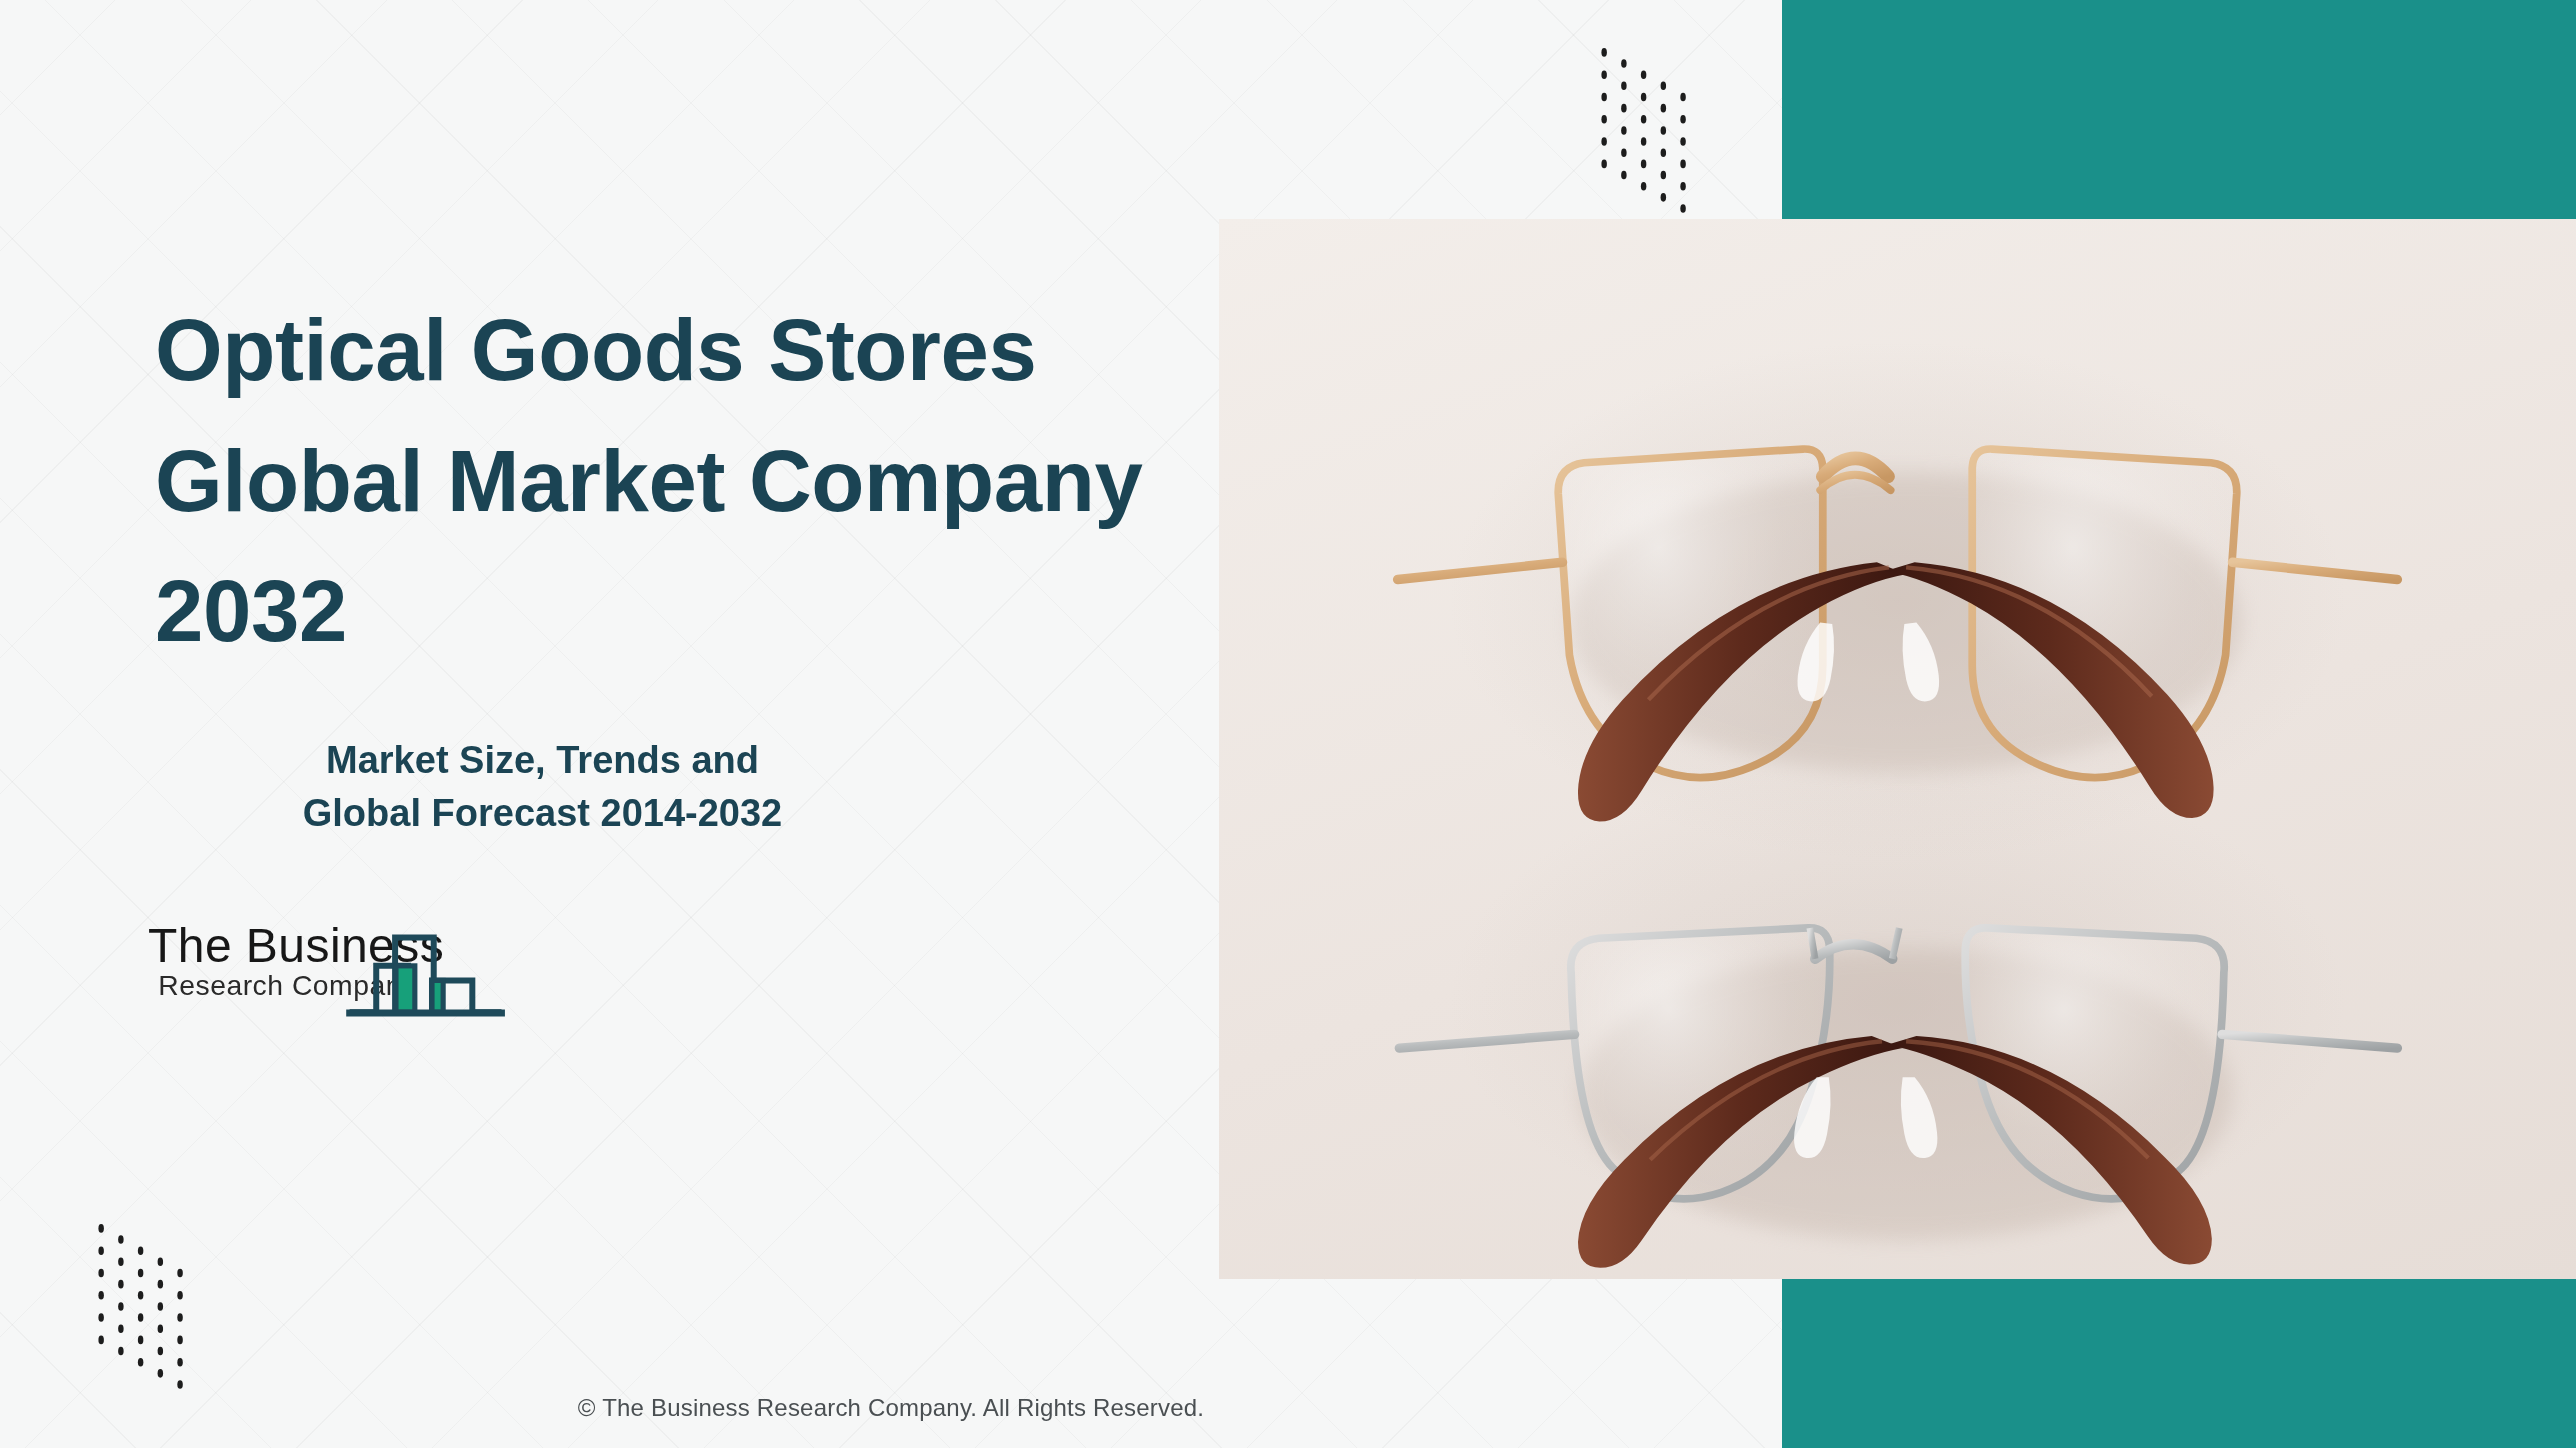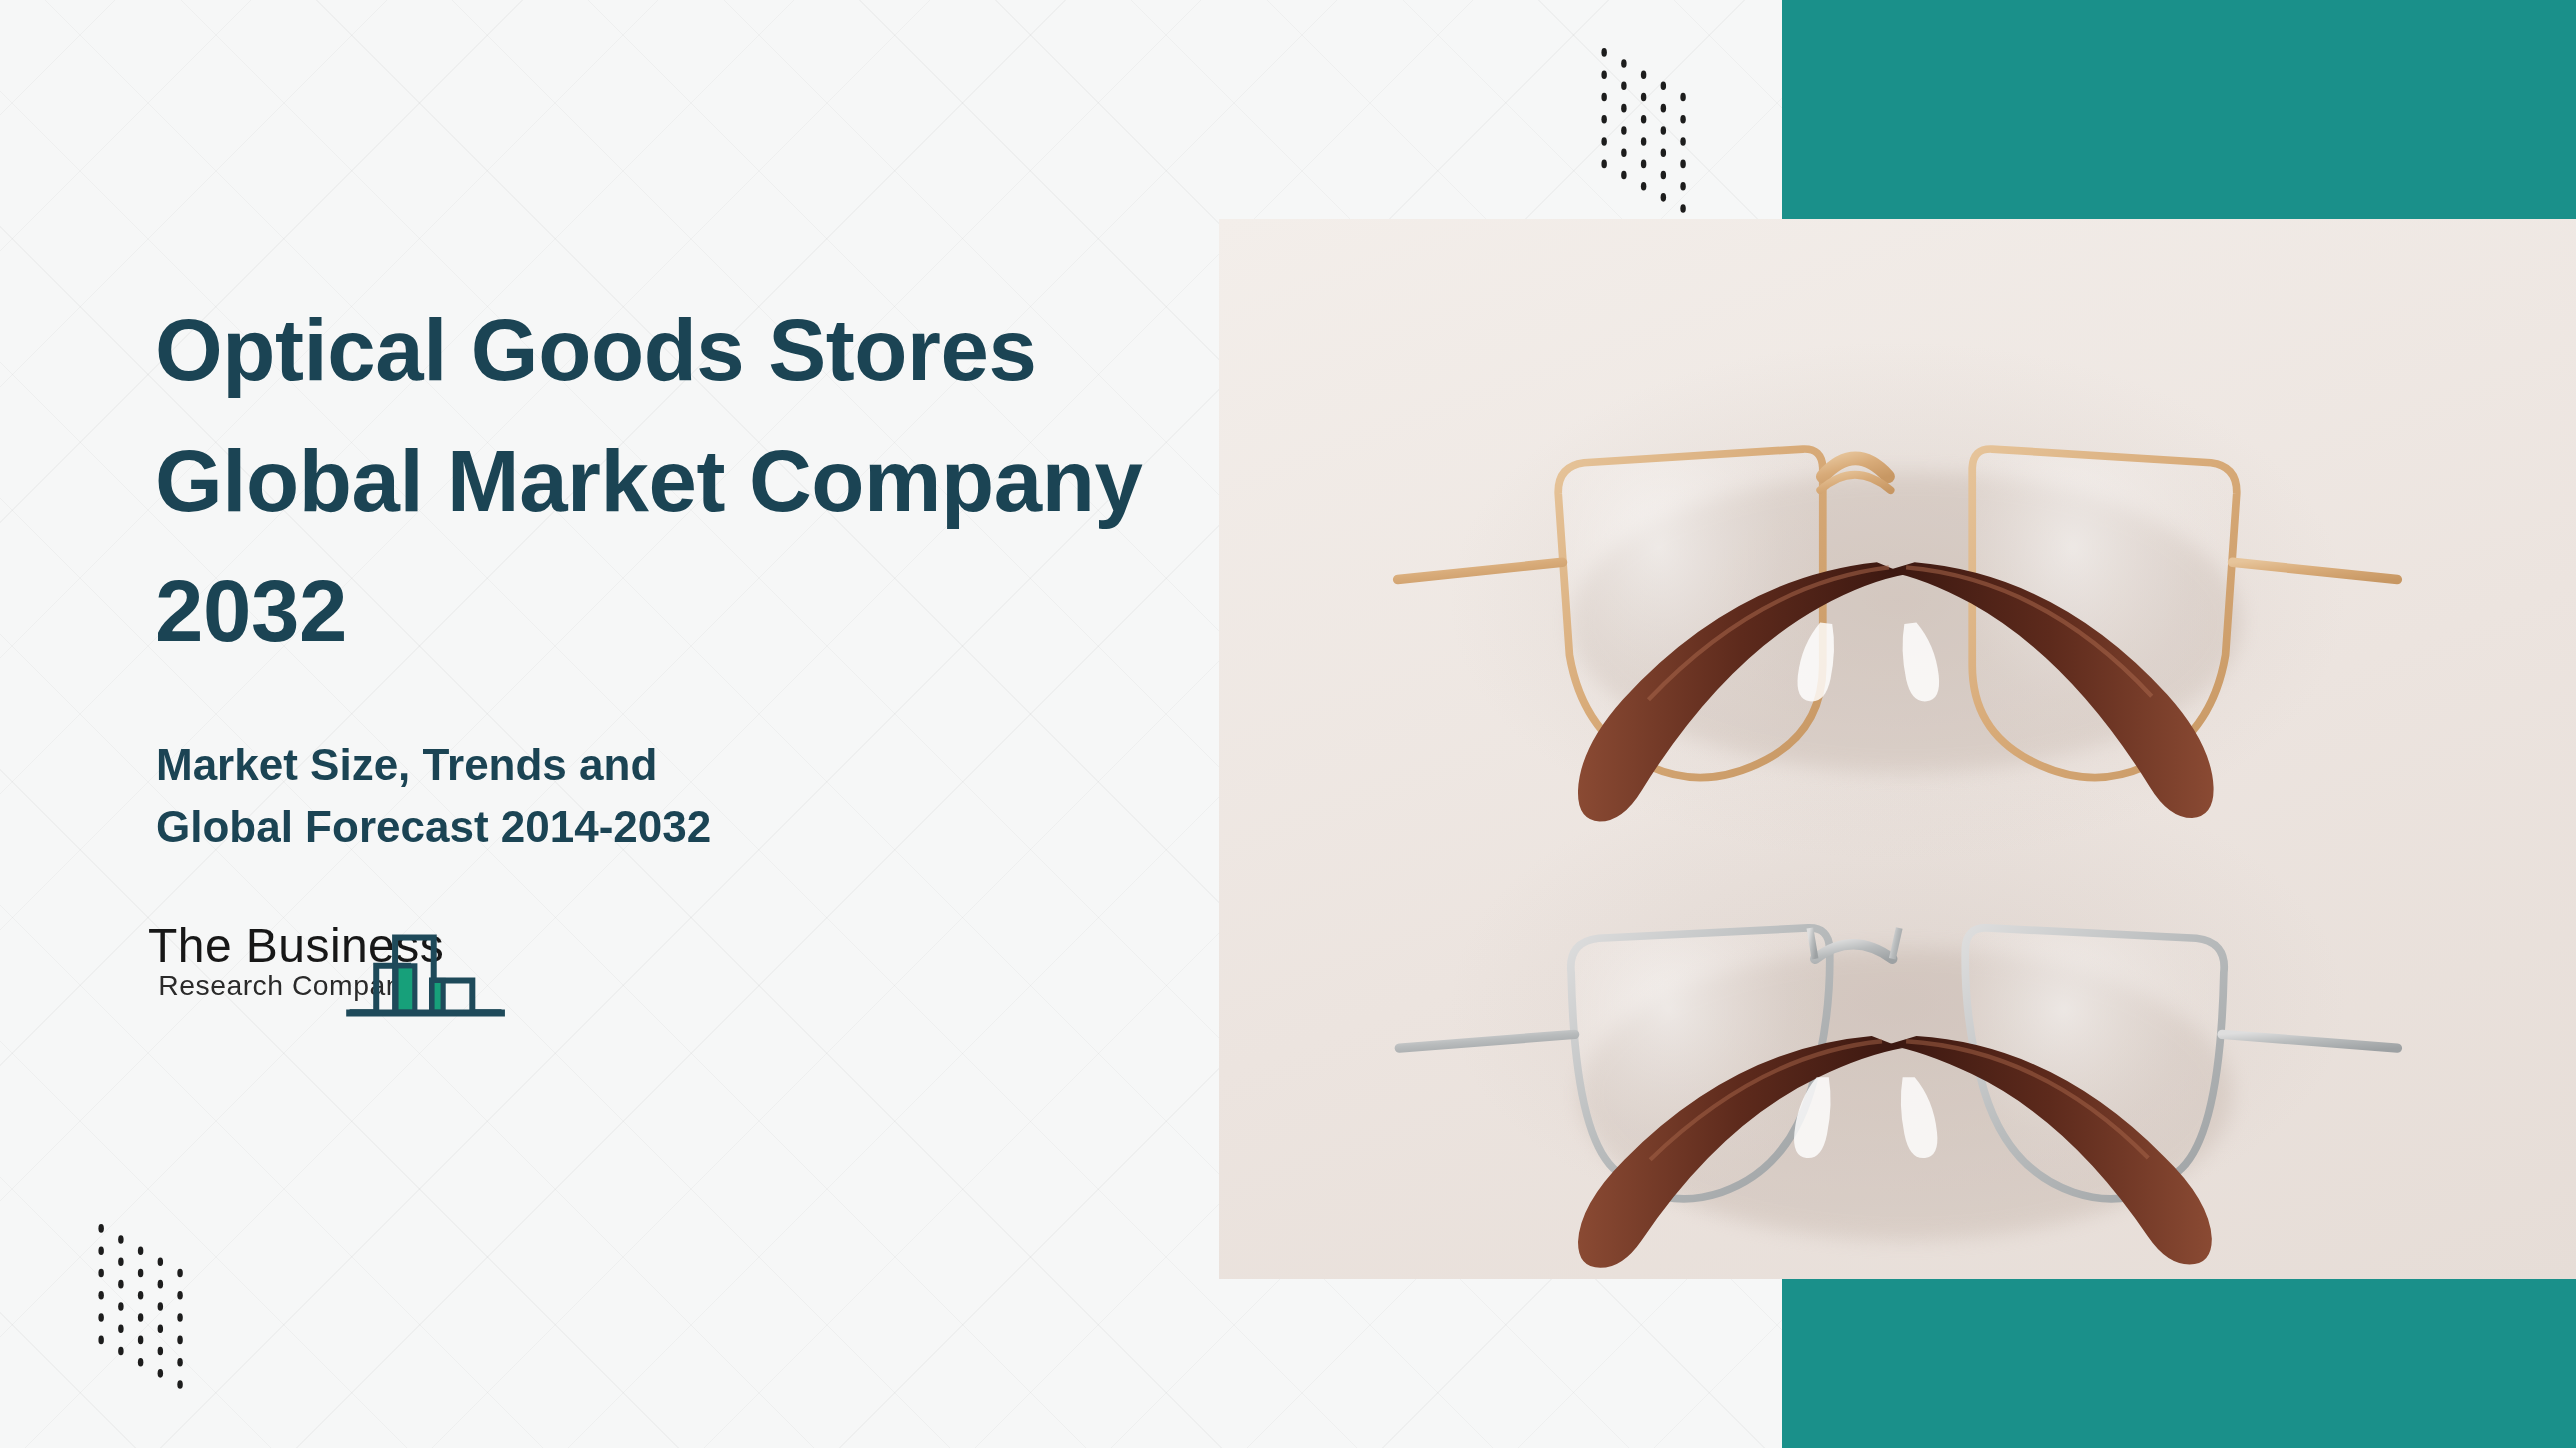--- a/index.html
+++ b/index.html
@@ -84,22 +84,23 @@
   }
 
   .subhead {
     position: absolute;
     left: 156px;
     top: 734px;
     width: 773px;
     color: #1b4454;
     font-family: "Liberation Sans", sans-serif;
     font-weight: bold;
-    font-size: 44px;
+    font-size: 38px;
     line-height: 1.40;
+    text-align: center;
   }
 
   
   .logo {
     position: absolute;
     left: 148px;
     top: 898px;
     width: 429px;
     height: 146px;
   }
@@ -347,15 +348,16 @@
 
       <g>
         <rect x="289" y="79" width="22" height="54" fill="#17a07a" stroke="#1e4a5a" stroke-width="6"></rect>
         <rect x="331" y="96" width="13" height="37" fill="#17a07a" stroke="#1e4a5a" stroke-width="6"></rect>
       </g>
 
       <path d="M235 134 L412 134" stroke="#1e4a5a" stroke-width="8" stroke-linecap="square"></path>
     </svg>
   </div>
 
+  <div class="footer">© The Business Research Company. All Rights Reserved.</div>
 
 </div>
 
 
 </body></html>

